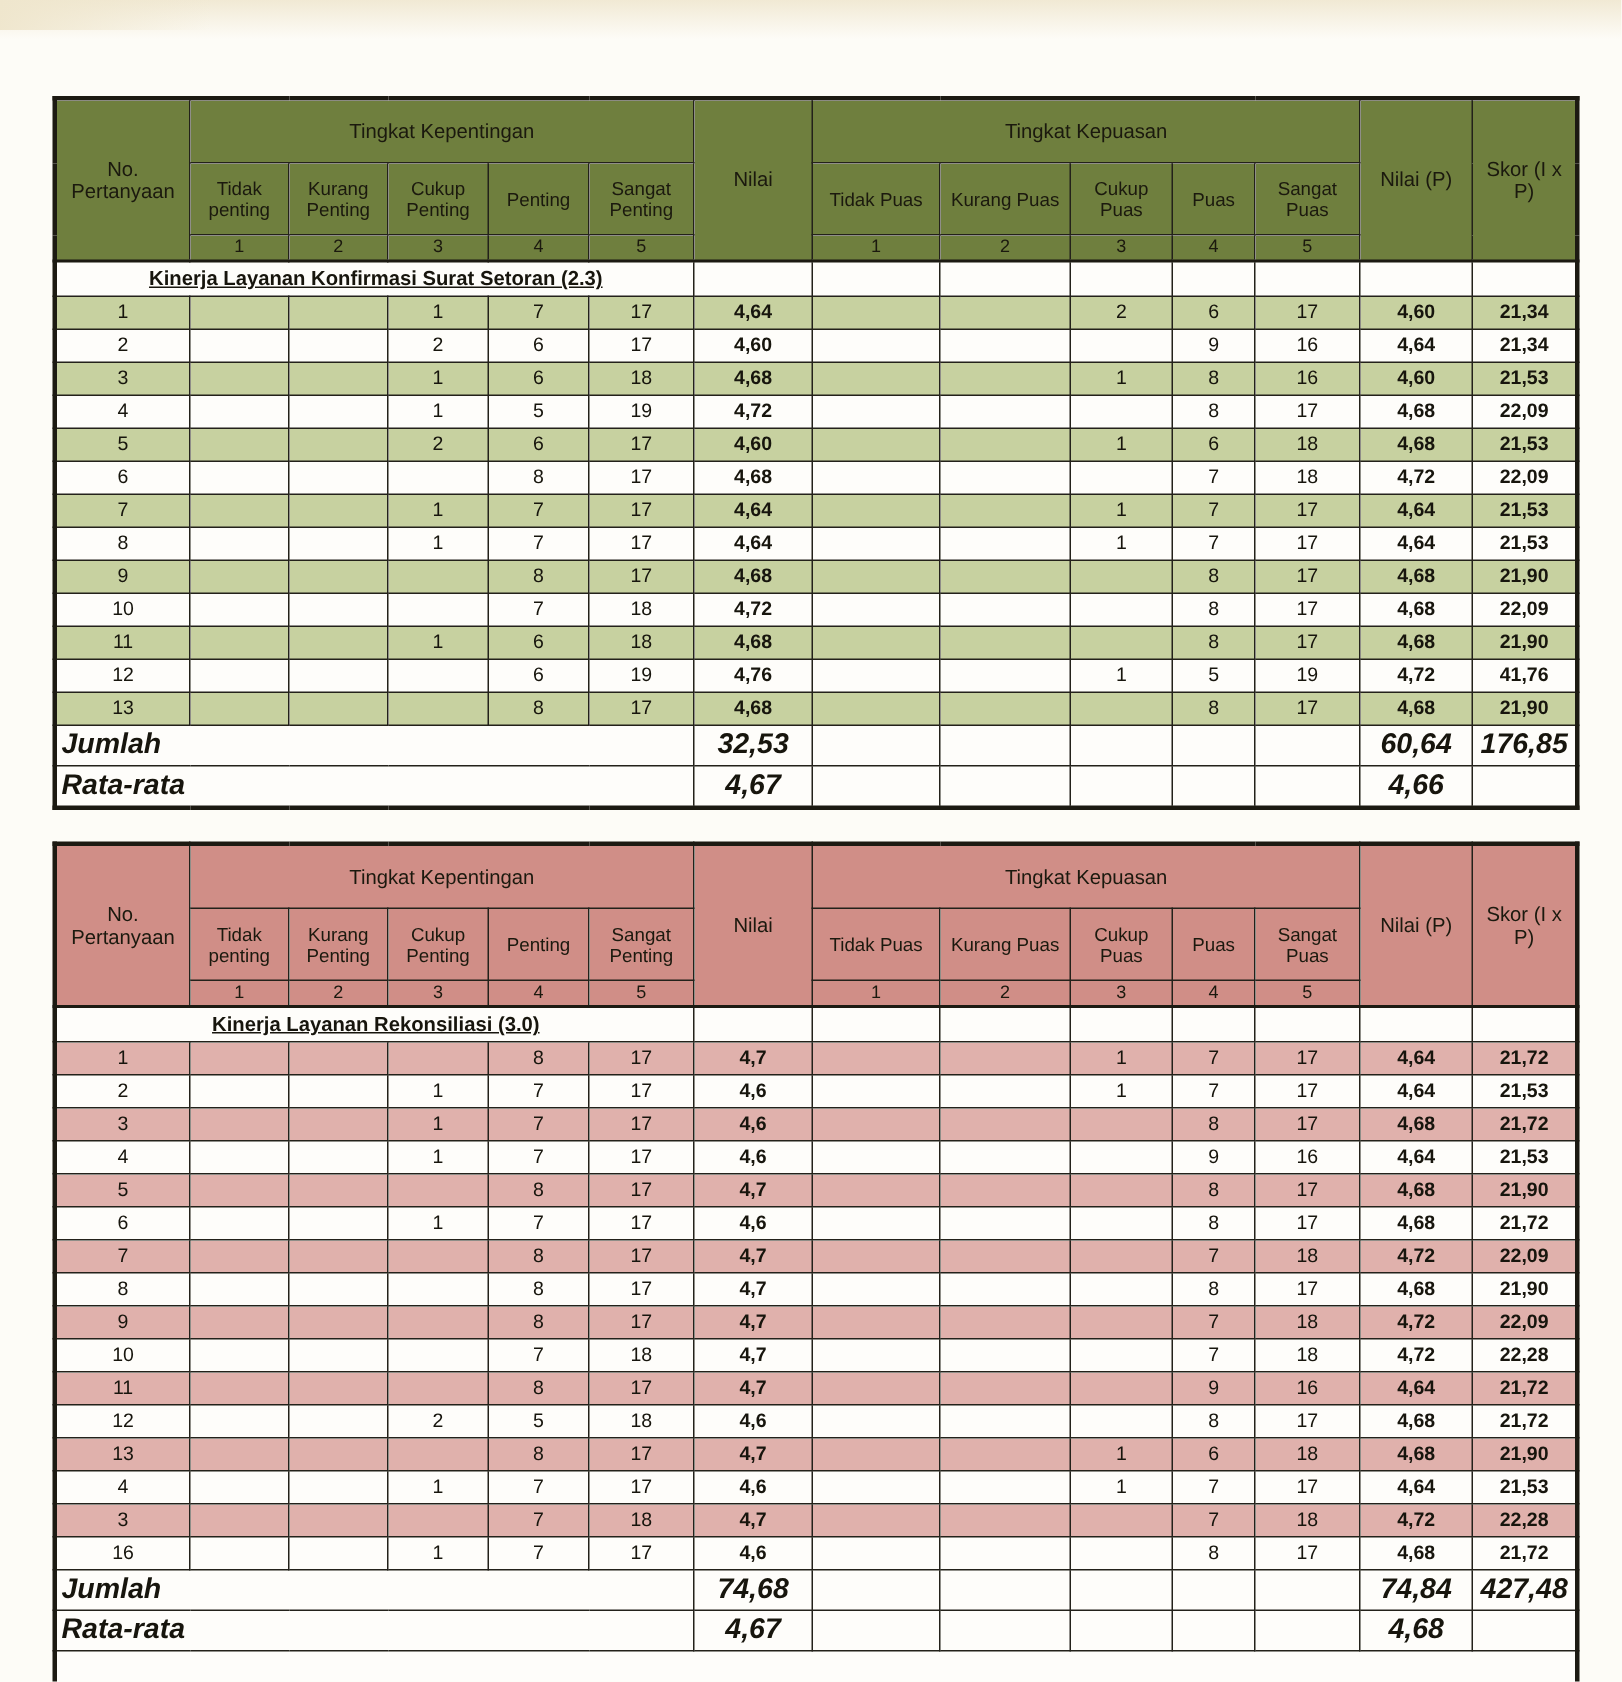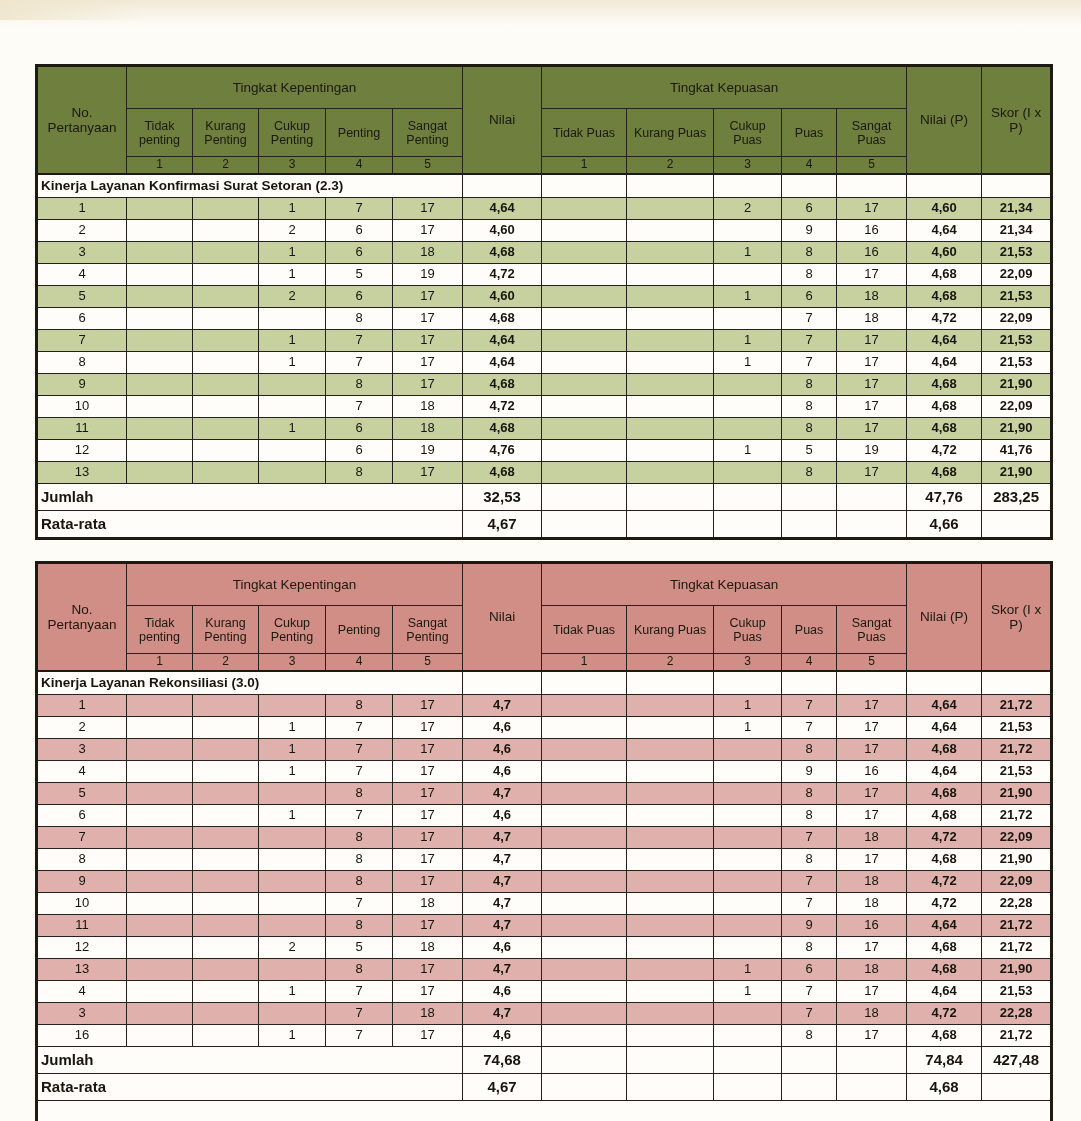--- a/index.html
+++ b/index.html
@@ -31,24 +31,24 @@
     font-size:13px;line-height:1.12;overflow:hidden;
     background:#fefdfa;
   }
   .survey thead th{background:var(--header);font-weight:400;color:#1b190e;}
   .survey thead{border-bottom:2.5px solid #1c1a12;}
   tr.group-h th{height:41px;font-size:13.5px;}
   tr.scale-h th{height:47px;font-size:12.5px;}
   tr.num-h th{height:16px;font-size:12px;}
   th.b,td.b{font-weight:700;}
   tr.section td{height:22px;font-weight:700;font-size:13.5px;}
-  tr.section td.left{text-align:left;padding-left:3px;}
+  tr.section td.left{text-align:center;padding-left:3px;text-decoration:underline;}
   tr.data td{height:21px;}
   tr.data.stripe td{background:var(--stripe);}
-  tr.total td{height:26px;font-size:15px;}
+  tr.total td{height:26px;font-size:19px;font-style:italic;}
   td.left{text-align:left;padding-left:3px;}
   tr.trailing td{height:24px;}
 </style>
 </head>
 <body>
 
 <div class="scan-tint"></div>
 <div class="scan-corner"></div>
 
 <div class="sheet">
@@ -325,22 +325,22 @@
           <td class="b">21,90</td>
         </tr>
         <tr class="total">
           <td class="left b" colspan="6">Jumlah</td>
           <td class="b">32,53</td>
           <td></td>
           <td></td>
           <td></td>
           <td></td>
           <td></td>
-          <td class="b">47,76</td>
-          <td class="b">283,25</td>
+          <td class="b">60,64</td>
+          <td class="b">176,85</td>
         </tr>
         <tr class="total">
           <td class="left b" colspan="6">Rata-rata</td>
           <td class="b">4,67</td>
           <td></td>
           <td></td>
           <td></td>
           <td></td>
           <td></td>
           <td class="b">4,66</td>

